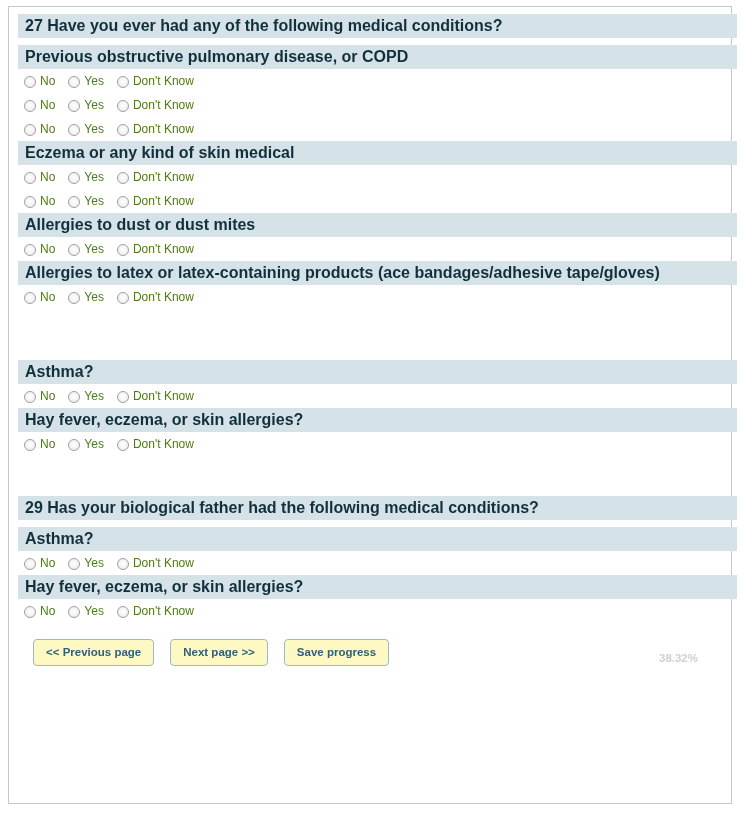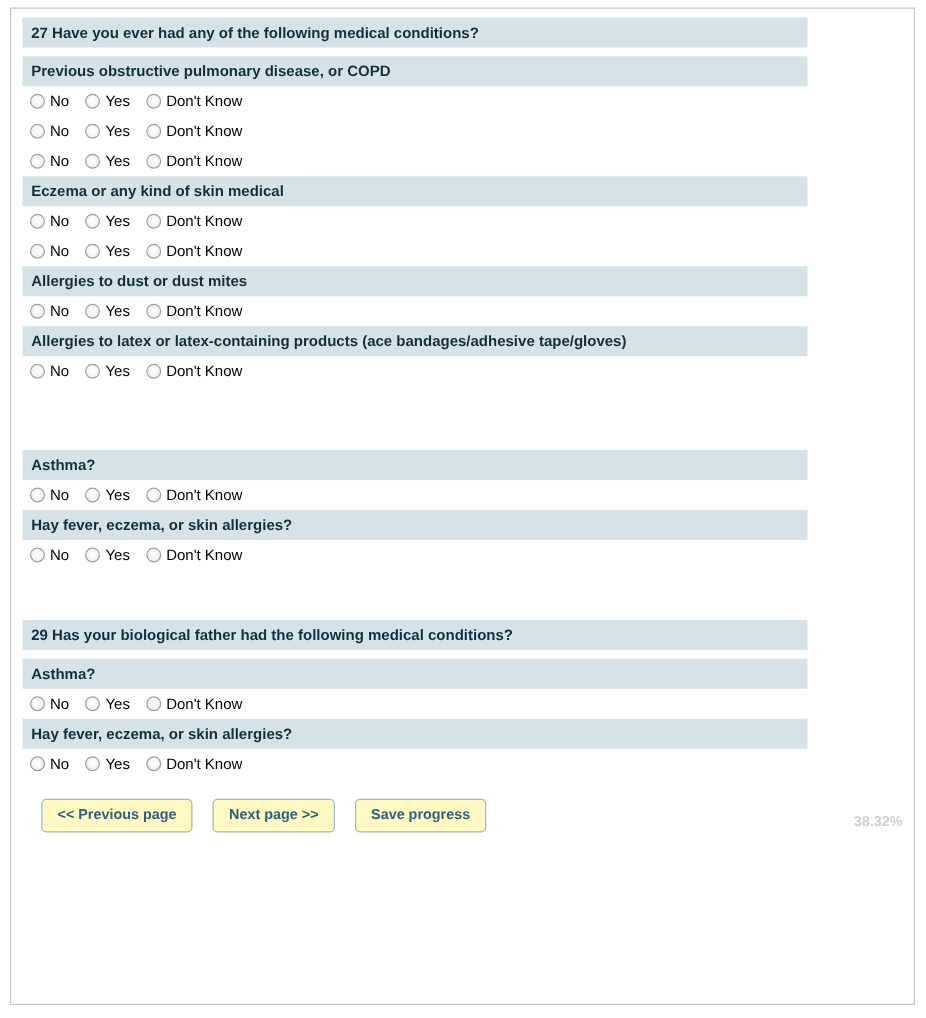--- a/index.html
+++ b/index.html
@@ -27,44 +27,44 @@
     padding: 0;
   }
   .inner {
     position: relative;
     padding: 7px 9px 0 9px;
   }
   .band {
     background: #d5e3e8;
     color: #12303c;
     font-weight: bold;
-    font-size: 12px;
+    font-size: 16px;
     line-height: 14px;
     padding: 5px 6px 5px 7px;
     box-sizing: border-box;
-    width: 628px;
+    width: 719px;
   }
   .band.section {
     margin-bottom: 0;
   }
   .band.sub {
     margin-top: 0;
   }
   .options {
     padding: 5px 0 5px 6px;
     display: flex;
     align-items: center;
     gap: 0;
   }
   .opt {
     display: inline-flex;
-    align-items: center;
+    align-items: flex-end;
     margin-right: 13px;
     font-size: 12px;
-    color: #000000;
+    color: #4d7c0f;
     line-height: 14px;
   }
   .radio {
     width: 12px;
     height: 12px;
     border-radius: 50%;
     border: 1px solid #a0a0a0;
     background: radial-gradient(circle at 50% 45%, #ffffff 0%, #f2f2f2 60%, #dcdcdc 100%);
     box-sizing: border-box;
     margin-right: 4px;
@@ -93,21 +93,21 @@
     font-size: 11.5px;
     font-weight: bold;
     padding: 6px 12px;
     box-sizing: border-box;
     cursor: pointer;
     line-height: 13px;
     white-space: nowrap;
   }
   .progress {
     position: absolute;
-    right: 0;
+    right: 24px;
     bottom: 2px;
     color: #d0d0d0;
     font-size: 11.5px;
     font-weight: bold;
   }
 </style>
 </head>
 <body>
 
 <div class="form-panel">

